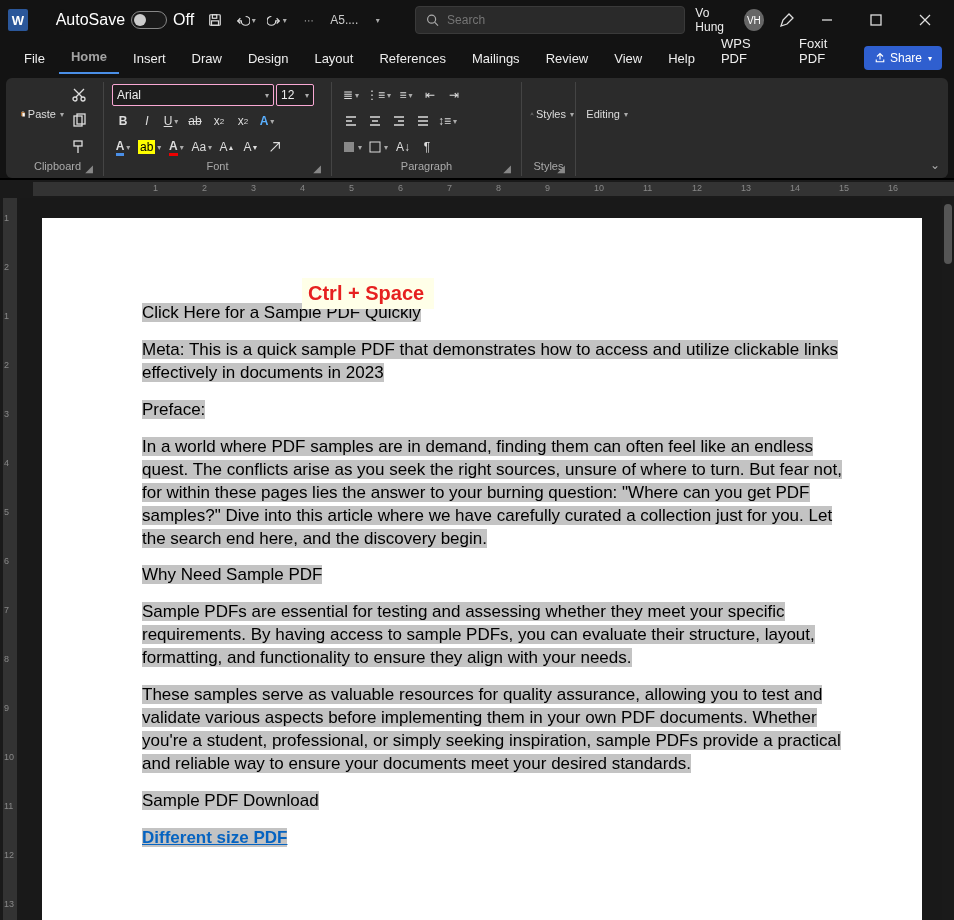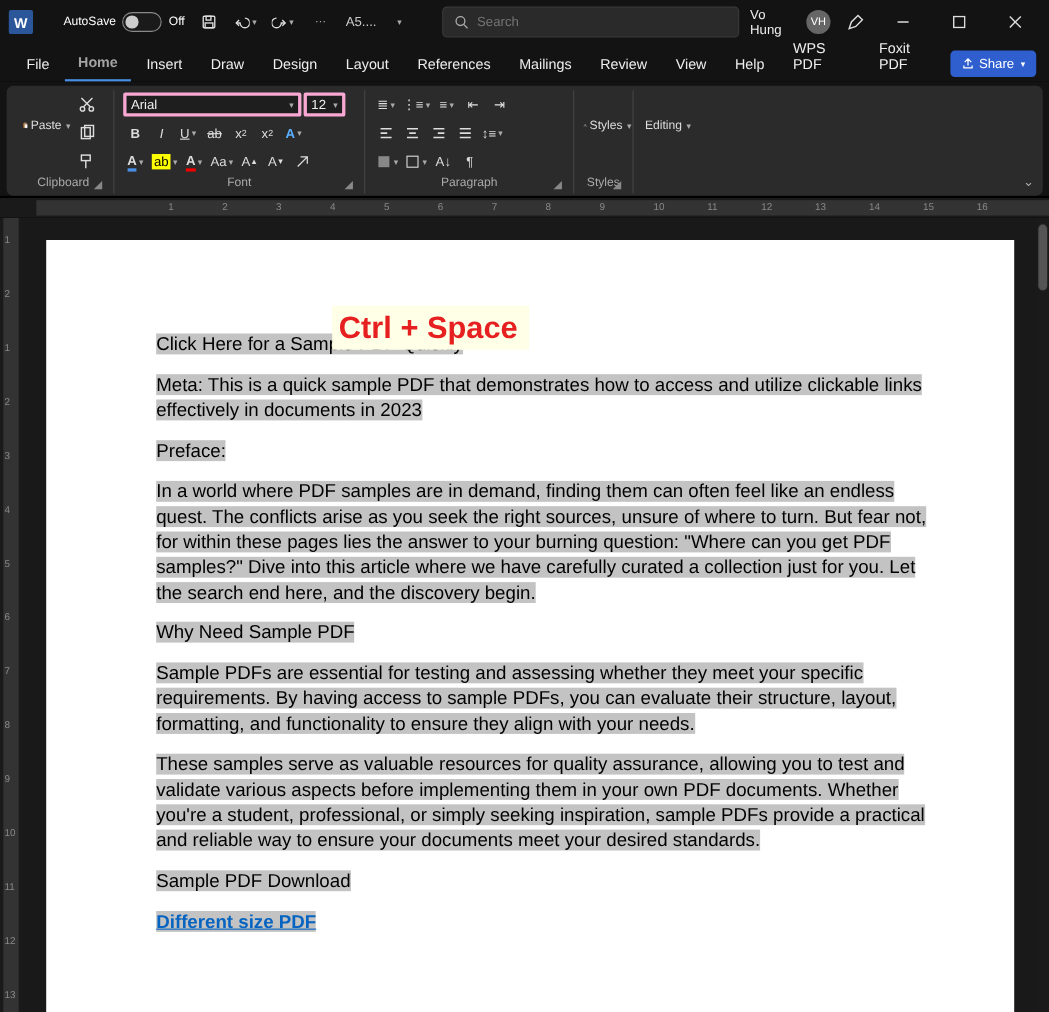--- a/index.html
+++ b/index.html
@@ -28,21 +28,21 @@
     color: #fff;
     display: flex; align-items: center; justify-content: center;
     font-weight: bold; font-size: 13px;
     border-radius: 2px;
   }
   .autosave-toggle {
     display: flex; align-items: center; gap: 6px;
     background: #131313;
     border-radius: 12px;
     padding: 2px 2px;
-    font-size: 11px;
+    font-size: 16px;
     margin-left: 20px;
   }
   .toggle-pill {
     width: 36px; height: 18px; border: 1px solid #888; border-radius: 9px;
     background: #1a1a1a;
     position: relative;
   }
   .toggle-knob {
     width: 12px; height: 12px; border-radius: 50%;
     background: #ccc; position: absolute; left: 2px; top: 2px;
@@ -155,21 +155,21 @@
   }
   .big-btn {
     width: 44px; height: 60px; display: flex; 
     align-items: center; justify-content: center; gap: 2px;
     color: #ddd; border-radius: 3px;
     font-size: 11px;
   }
   .big-btn .icon-box { width: 26px; height: 26px; }
   .combo {
     height: 22px; display: flex; align-items: center;
-    background: #1e1e1e; border: 3px solid #f9a8d4;
+    background: #1e1e1e; border: 1px solid #f9a8d4;
     color: #eee; font-size: 12px; padding: 0 4px;
     border-radius: 2px;
   }
   .font-combo { width: 162px; }
   .size-combo { width: 38px; }
   .rows { display: flex; flex-direction: column; gap: 4px; }
   .row { display: flex; gap: 2px; }
   .chev { font-size: 8px; color: #aaa; margin-left: 2px; }
   .collapse-chev {
     position: absolute; right: 8px; bottom: 6px; color: #aaa;
@@ -231,21 +231,21 @@
     font-size: 17px;
     line-height: 1.35;
     position: relative;
   }
   .overlay-hint {
     position: absolute;
     left: 302px; top: 278px;
     background: #ffffe8;
     color: #e62020;
     font-weight: 700;
-    font-size: 28px;
+    font-size: 20px;
     padding: 4px 10px 4px 6px;
     font-family: "Segoe UI", Arial, sans-serif;
   }
   .sel { background: #c3c3c3; }
   .doc-p { margin: 0 0 14px 0; }
   .doc-link { color: #0563c1; font-weight: 700; text-decoration: underline; }
 </style>
 </head>
 <body>
 

